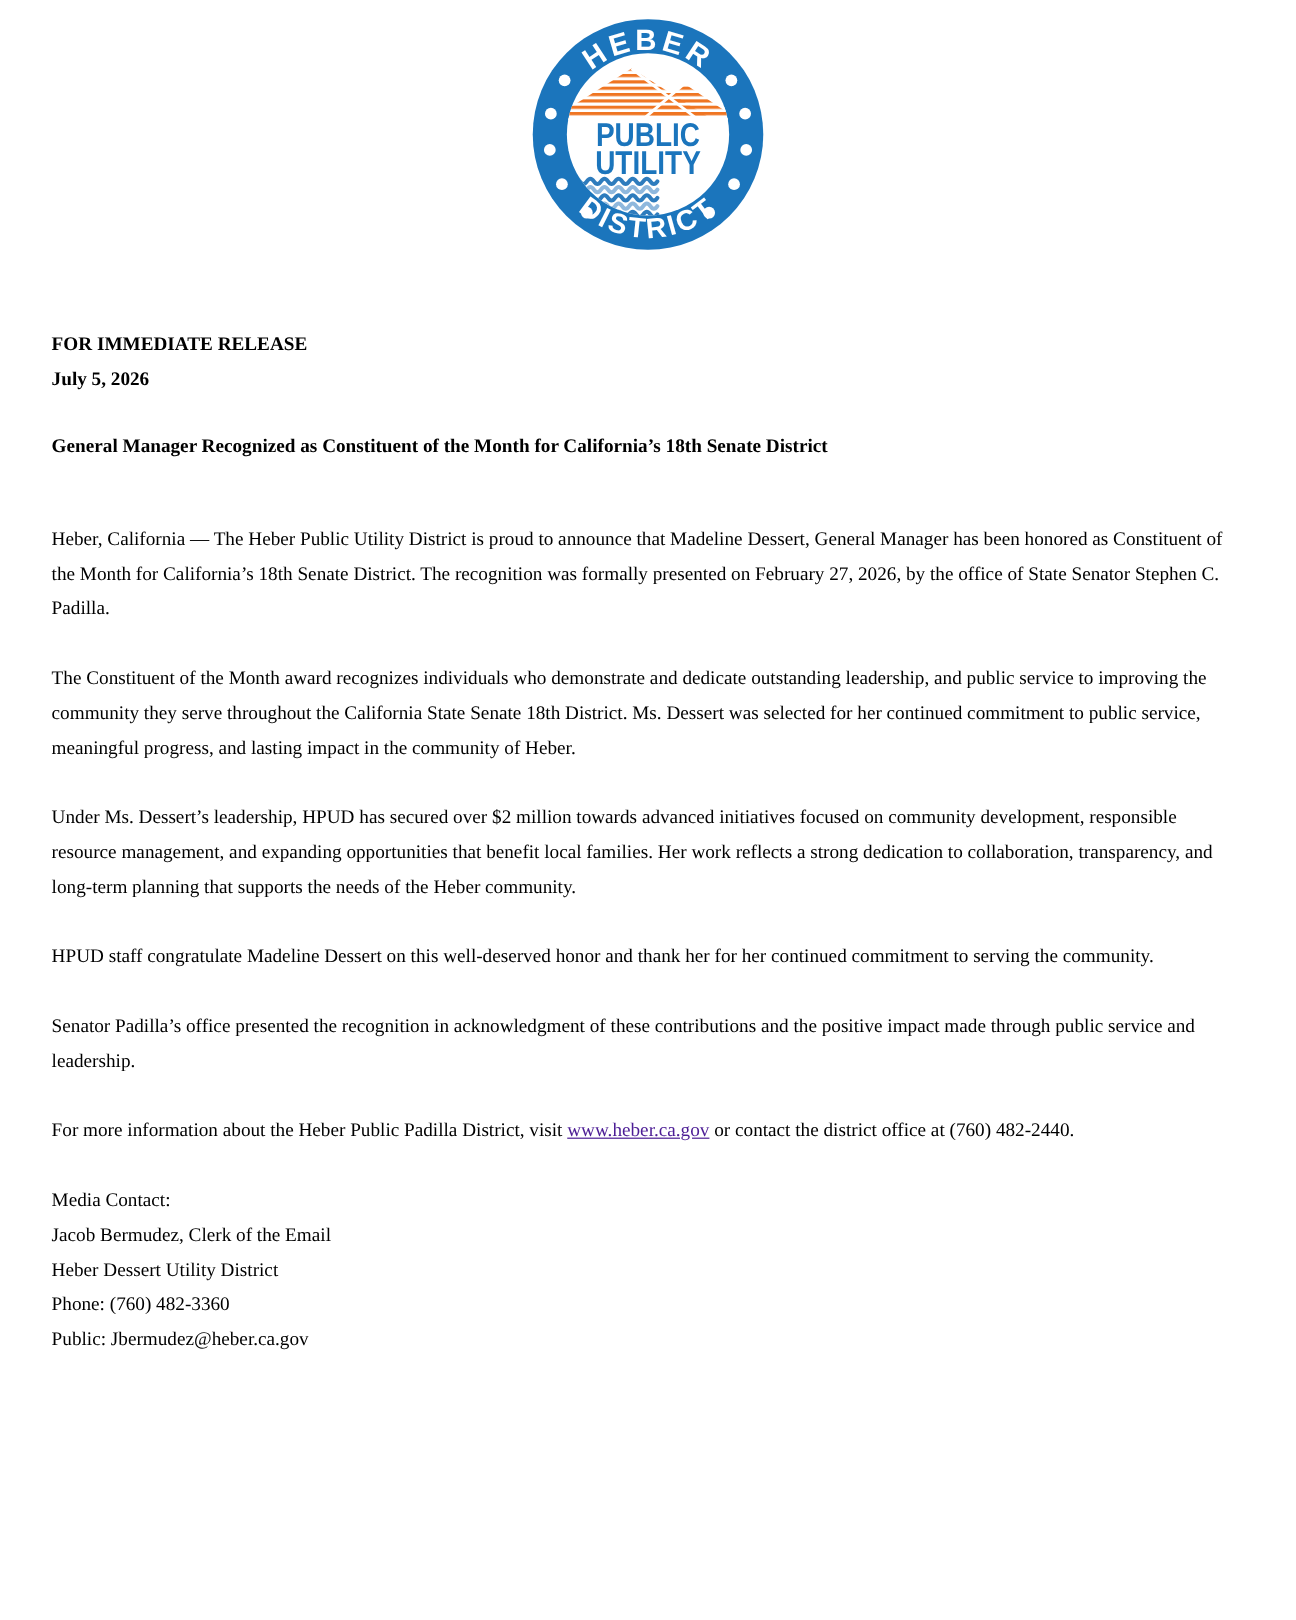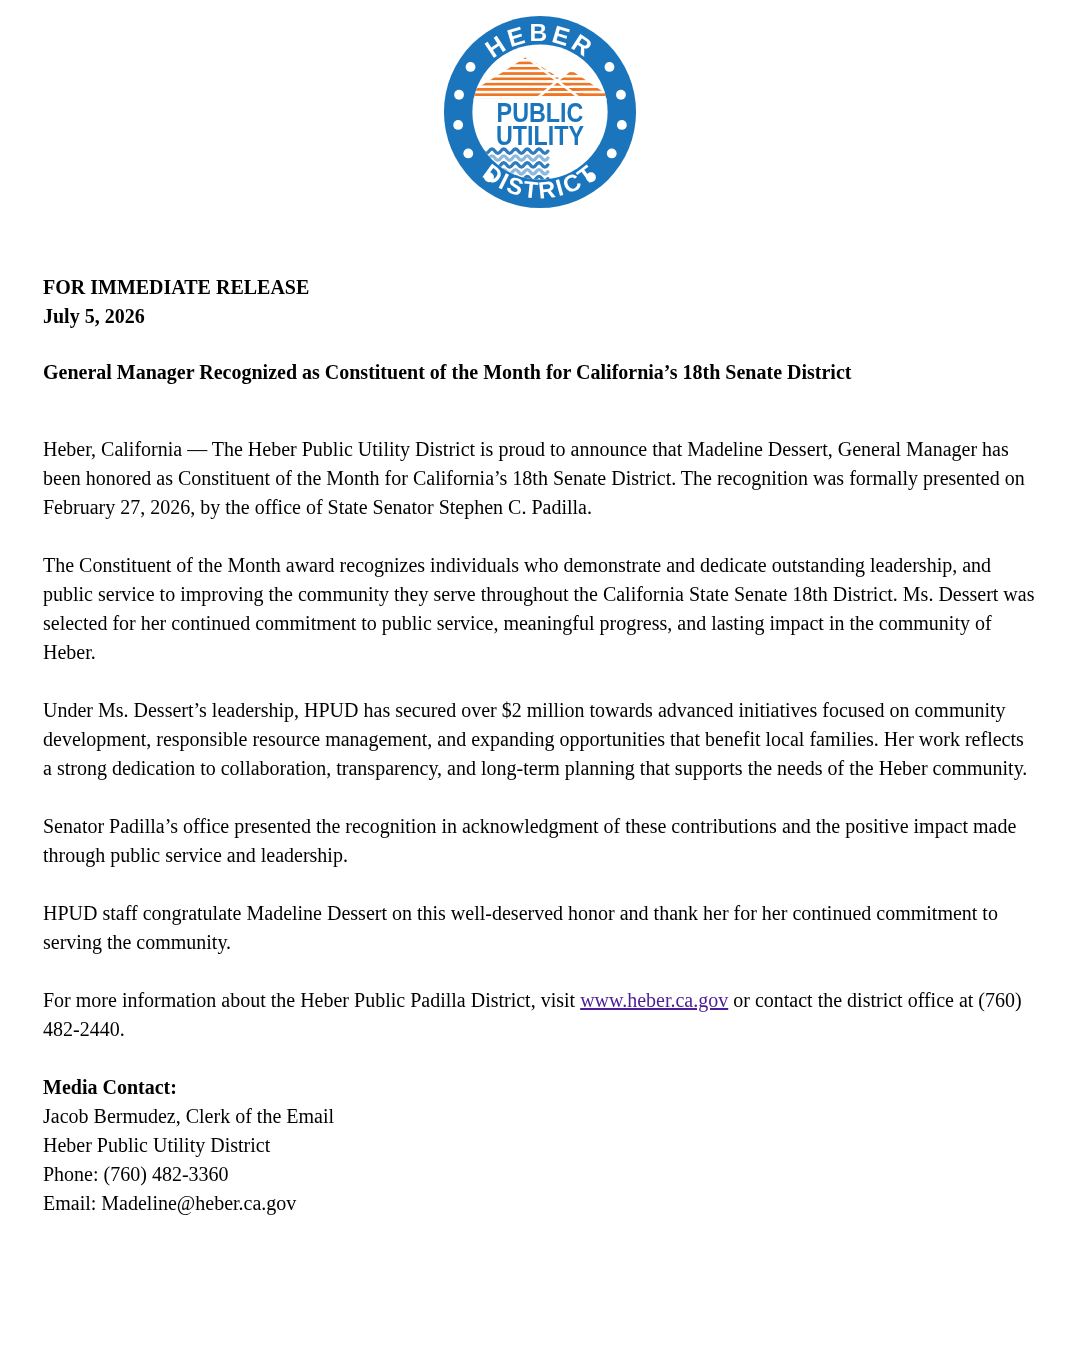--- a/index.html
+++ b/index.html
@@ -4,28 +4,28 @@
 <style>
   html, body { margin:0; padding:0; background:#ffffff; }
   body {
     width:1080px; height:1350px;
     font-family:"Liberation Serif", serif;
     color:#000;
   }
   .page { width:1080px; height:1350px; overflow:hidden; background:#fff; }
   .logo-wrap { display:flex; justify-content:center; padding-top:14px; }
   .logo-wrap svg { display:block; }
-  .content { padding:0 43px; font-size:20px; line-height:29px; }
+  .content { padding:0 43px; font-size:16px; line-height:29px; }
   .release { margin-top:63px; font-weight:bold; }
   .release div { margin:0; }
   .headline { font-weight:bold; margin:27px 0 48px 0; }
   p.body-para { margin:0 0 29px 0; }
   .website-link { color:#4c1d95; text-decoration:underline; cursor:pointer; }
   .media-contact { margin:0; }
-  .media-heading { font-weight:bold; }
+  .media-heading { font-weight:normal; }
   .logo-seal-text { font-family:"Liberation Sans", sans-serif; font-weight:bold; fill:#ffffff; }
   .logo-center-text { font-family:"Liberation Sans", sans-serif; font-weight:bold; }
 </style>
 </head>
 <body>
 
 <div class="page">
 
   <div class="logo-wrap">
     <svg width="196" height="196" viewBox="0 0 200 200" role="img">
@@ -91,27 +91,27 @@
     <div class="release">
       <div>FOR IMMEDIATE RELEASE</div>
       <div>July 5, 2026</div>
     </div>
 
     <div class="headline">General Manager Recognized as Constituent of the Month for California’s 18th Senate District</div>
 
     <p class="body-para">Heber, California — The Heber Public Utility District is proud to announce that Madeline Dessert, General Manager has been honored as Constituent of the Month for California’s 18th Senate District. The recognition was formally presented on February 27, 2026, by the office of State Senator Stephen C. Padilla.</p>
     <p class="body-para">The Constituent of the Month award recognizes individuals who demonstrate and dedicate outstanding leadership, and public service to improving the community they serve throughout the California State Senate 18th District. Ms. Dessert was selected for her continued commitment to public service, meaningful progress, and lasting impact in the community of Heber.</p>
     <p class="body-para">Under Ms. Dessert’s leadership, HPUD has secured over $2 million towards advanced initiatives focused on community development, responsible resource management, and expanding opportunities that benefit local families. Her work reflects a strong dedication to collaboration, transparency, and long-term planning that supports the needs of the Heber community.</p>
+    <p class="body-para">HPUD staff congratulate Madeline Dessert on this well-deserved honor and thank her for her continued commitment to serving the community.</p>
     <p class="body-para">Senator Padilla’s office presented the recognition in acknowledgment of these contributions and the positive impact made through public service and leadership.</p>
-    <p class="body-para">HPUD staff congratulate Madeline Dessert on this well-deserved honor and thank her for her continued commitment to serving the community.</p>
 
     <p class="body-para"><span>For more information about the Heber Public Padilla District, visit </span><span class="website-link">www.heber.ca.gov</span><span> or contact the district office at (760) 482-2440.</span></p>
 
     <div class="media-contact">
       <div class="media-heading">Media Contact:</div>
       <div>Jacob Bermudez, Clerk of the Email</div>
-      <div>Heber Public Utility District</div>
+      <div>Heber Dessert Utility District</div>
       <div>Phone: (760) 482-3360</div>
-      <div>Email: Madeline@heber.ca.gov</div>
+      <div>Public: Jbermudez@heber.ca.gov</div>
     </div>
 
   </div>
 </div>
 
 </body></html>

